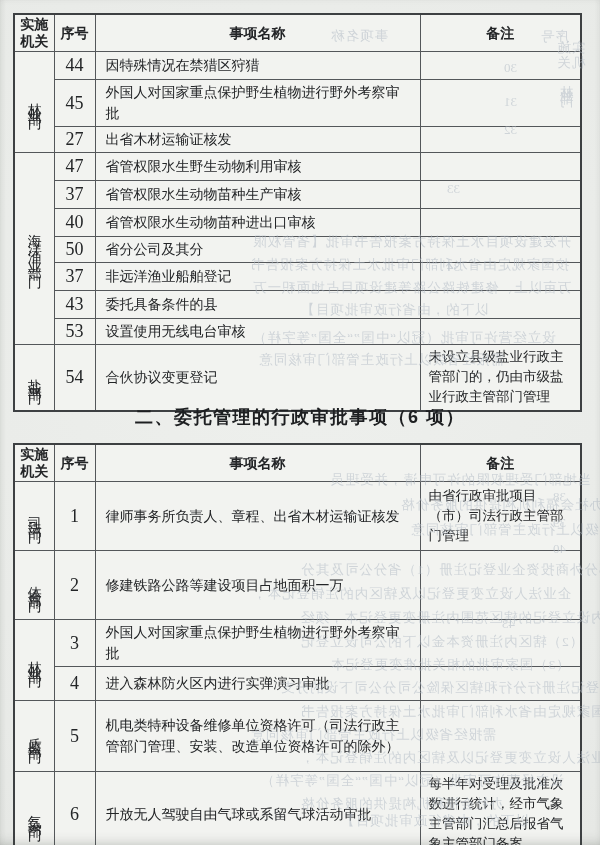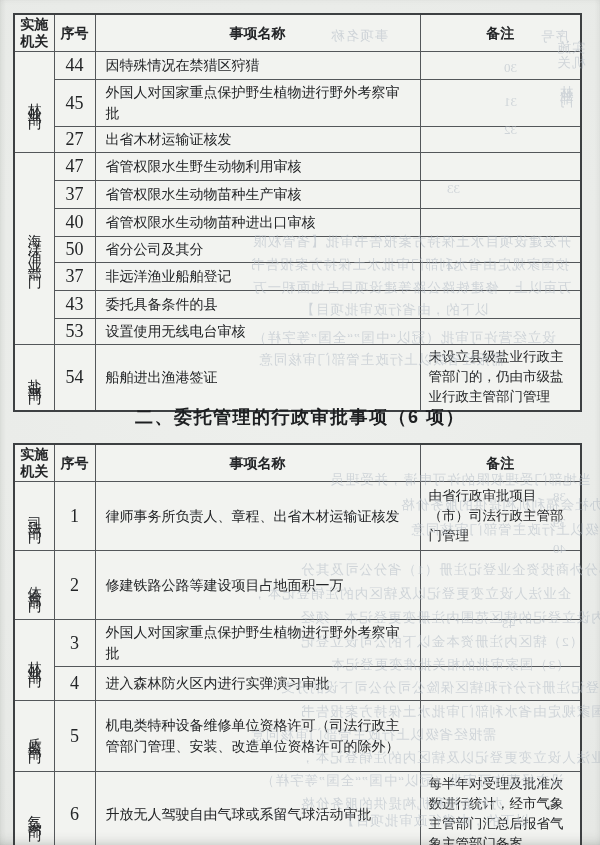--- a/index.html
+++ b/index.html
@@ -104,21 +104,21 @@
     <td class="remark"></td>
   </tr>
   <tr style="height:23px">
     <td class="seq">53</td>
     <td class="item">设置使用无线电台审核</td>
     <td class="remark"></td>
   </tr>
   <tr style="height:66px">
     <td class="agency"><span class="vert">盐业部门</span></td>
     <td class="seq">54</td>
-    <td class="item">船舶进出渔港签证</td>
+    <td class="item">合伙协议变更登记</td>
     <td class="remark">未设立县级盐业行政主管部门的，仍由市级盐业行政主管部门管理</td>
   </tr>
 </tbody>
   </table>
 
 <div class="section-title">二、委托管理的行政审批事项（6 项）</div>
 
 <table id="table2">
   <colgroup>
       <col style="width:40px">

